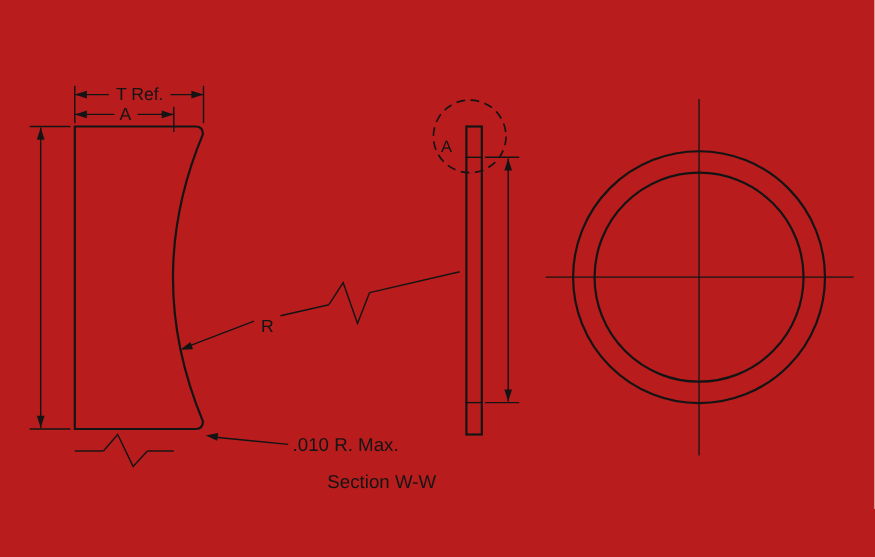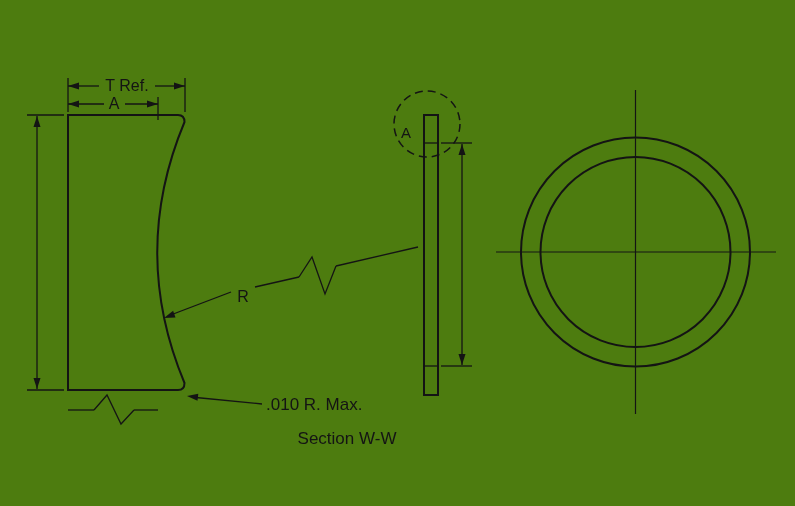--- a/index.html
+++ b/index.html
@@ -8,21 +8,21 @@
     background: #ffffff;
     width: 795px;
     height: 506px;
     overflow: hidden;
     font-family: "Liberation Sans", sans-serif;
   }
   .drawing-canvas {
     position: relative;
     width: 795px;
     height: 506px;
-    background: #4d7c0f;
+    background: #b91c1c;
   }
   svg {
     display: block;
   }
   svg .outline  { stroke: #141414; stroke-width: 2;   fill: none; }
   svg .thin     { stroke: #141414; stroke-width: 1.3; fill: none; }
   svg .center   { stroke: #141414; stroke-width: 1.2; fill: none; }
   svg .dashed   { stroke: #141414; stroke-width: 1.5; fill: none; stroke-dasharray: 8 5; }
   svg .arrow    { fill: #141414; stroke: none; }
   svg text      { fill: #141414; font-family: "Liberation Sans", sans-serif; }

